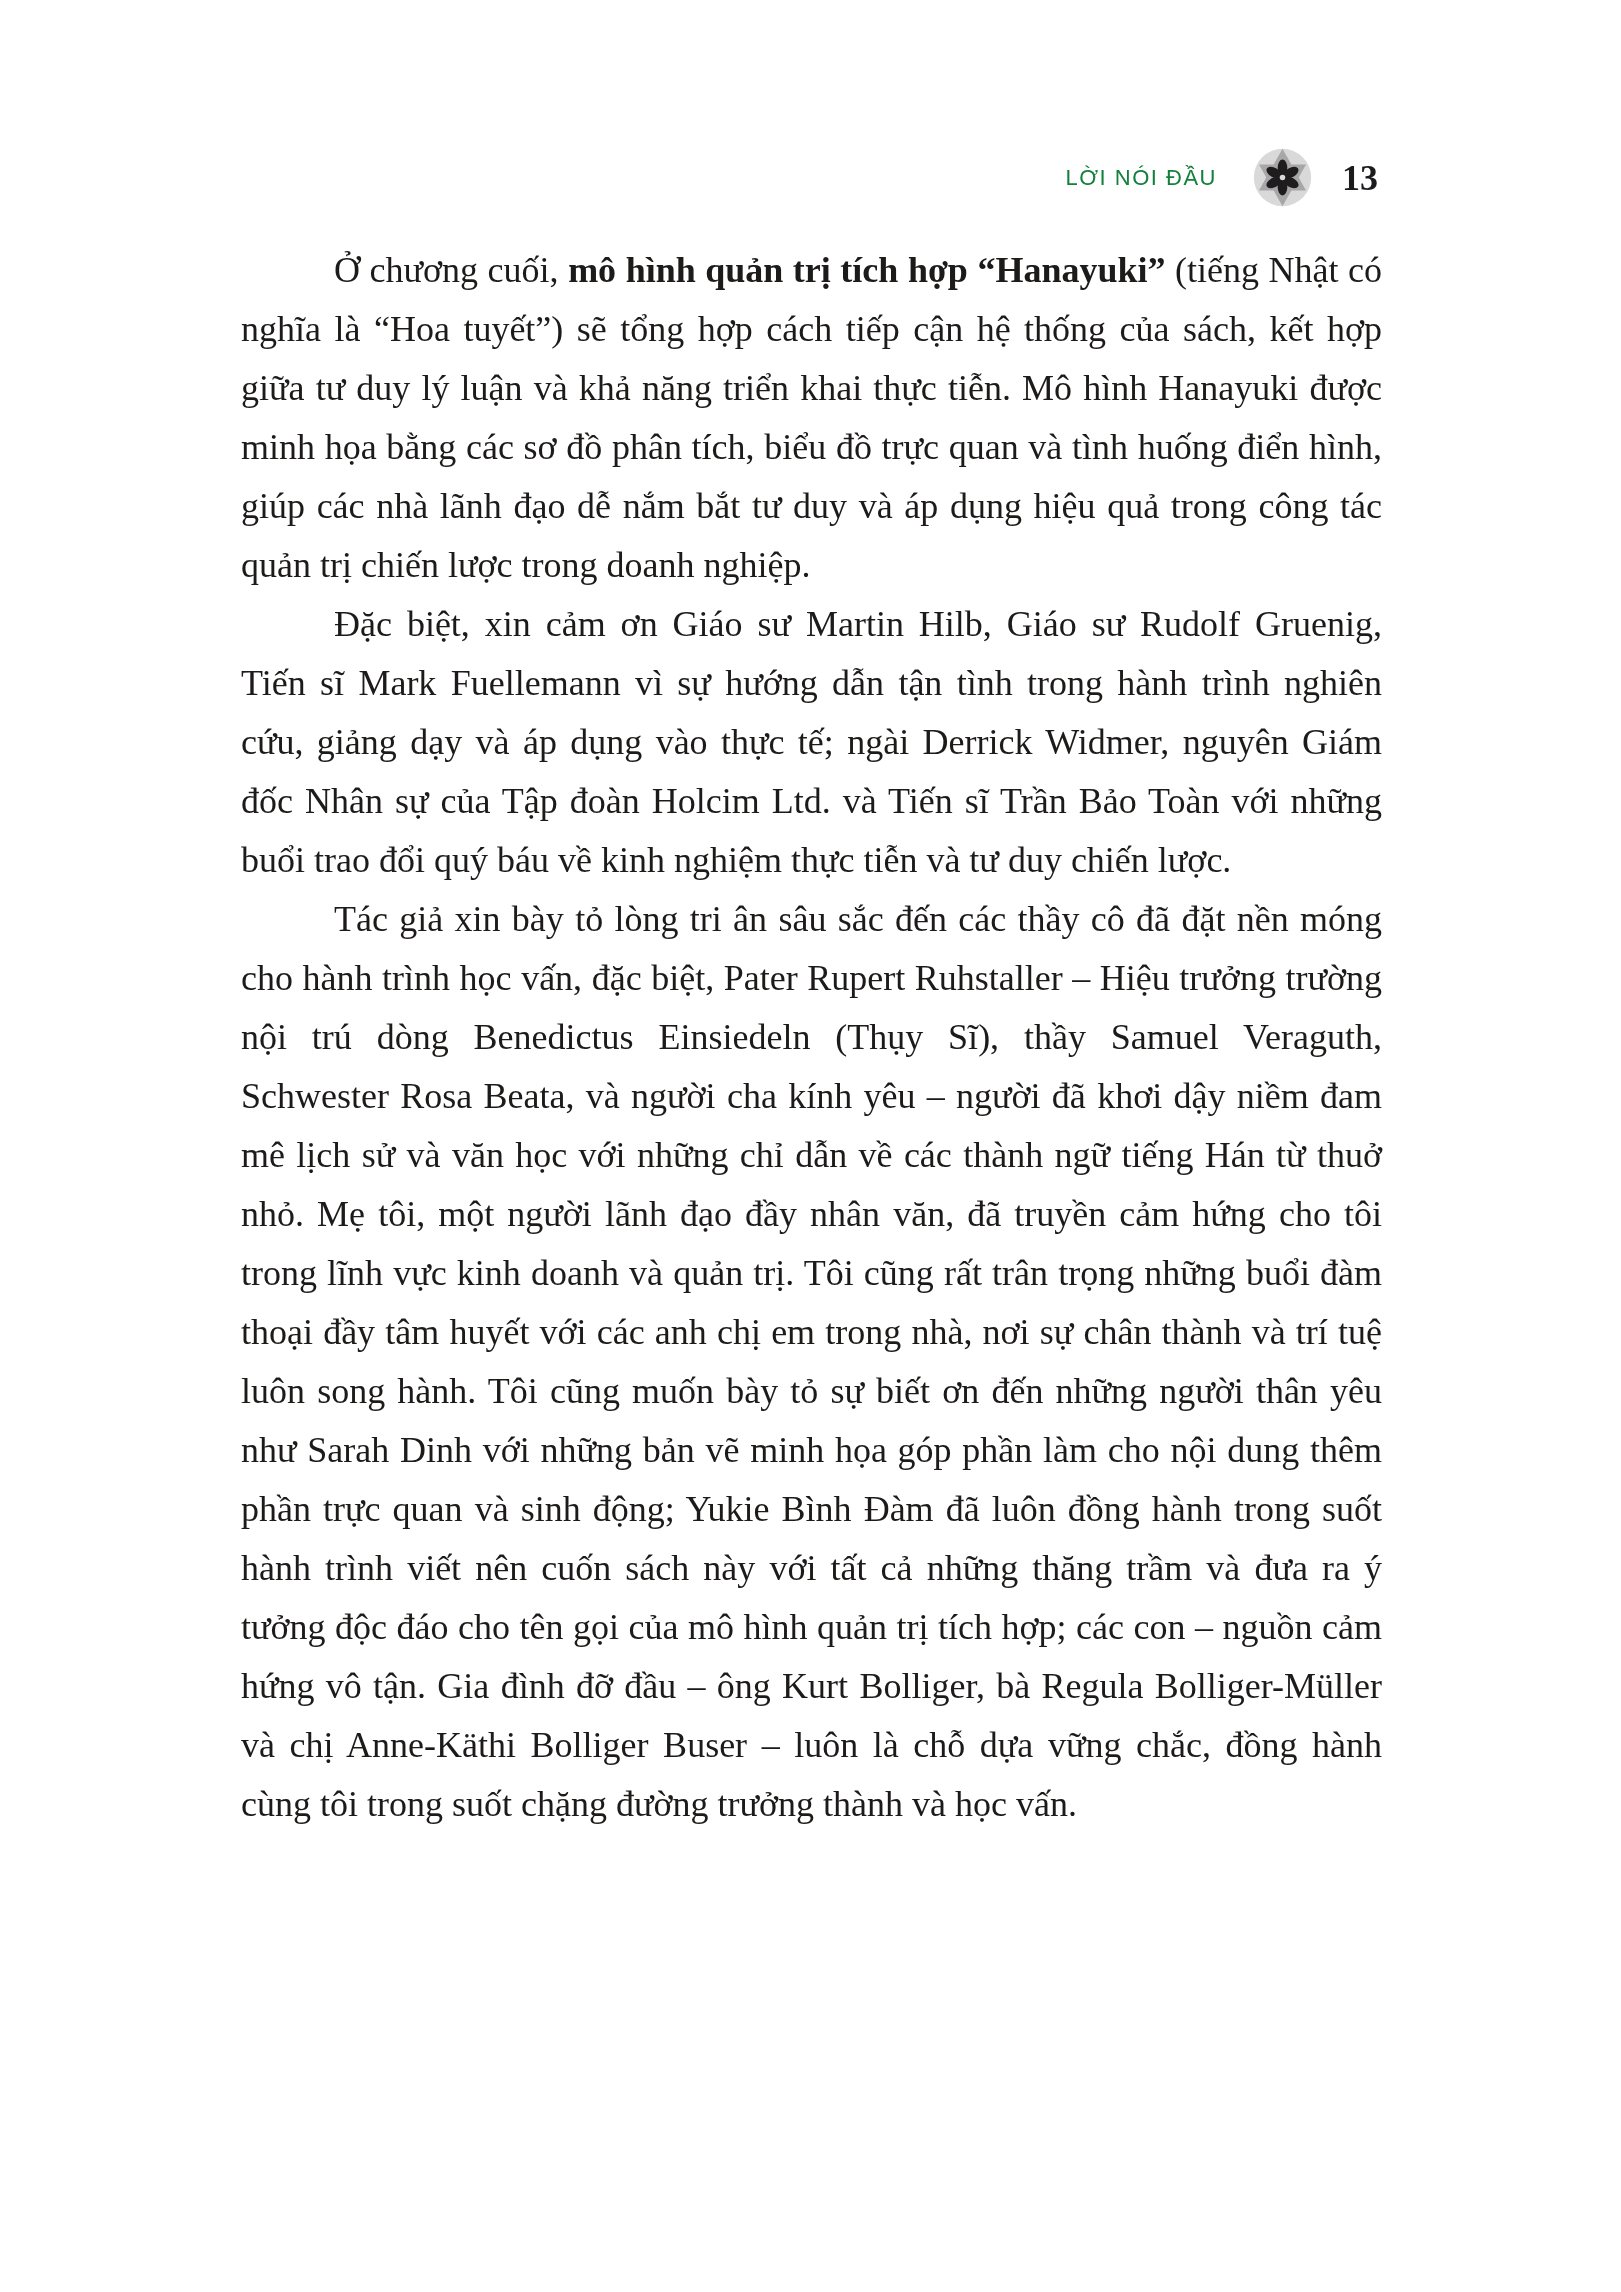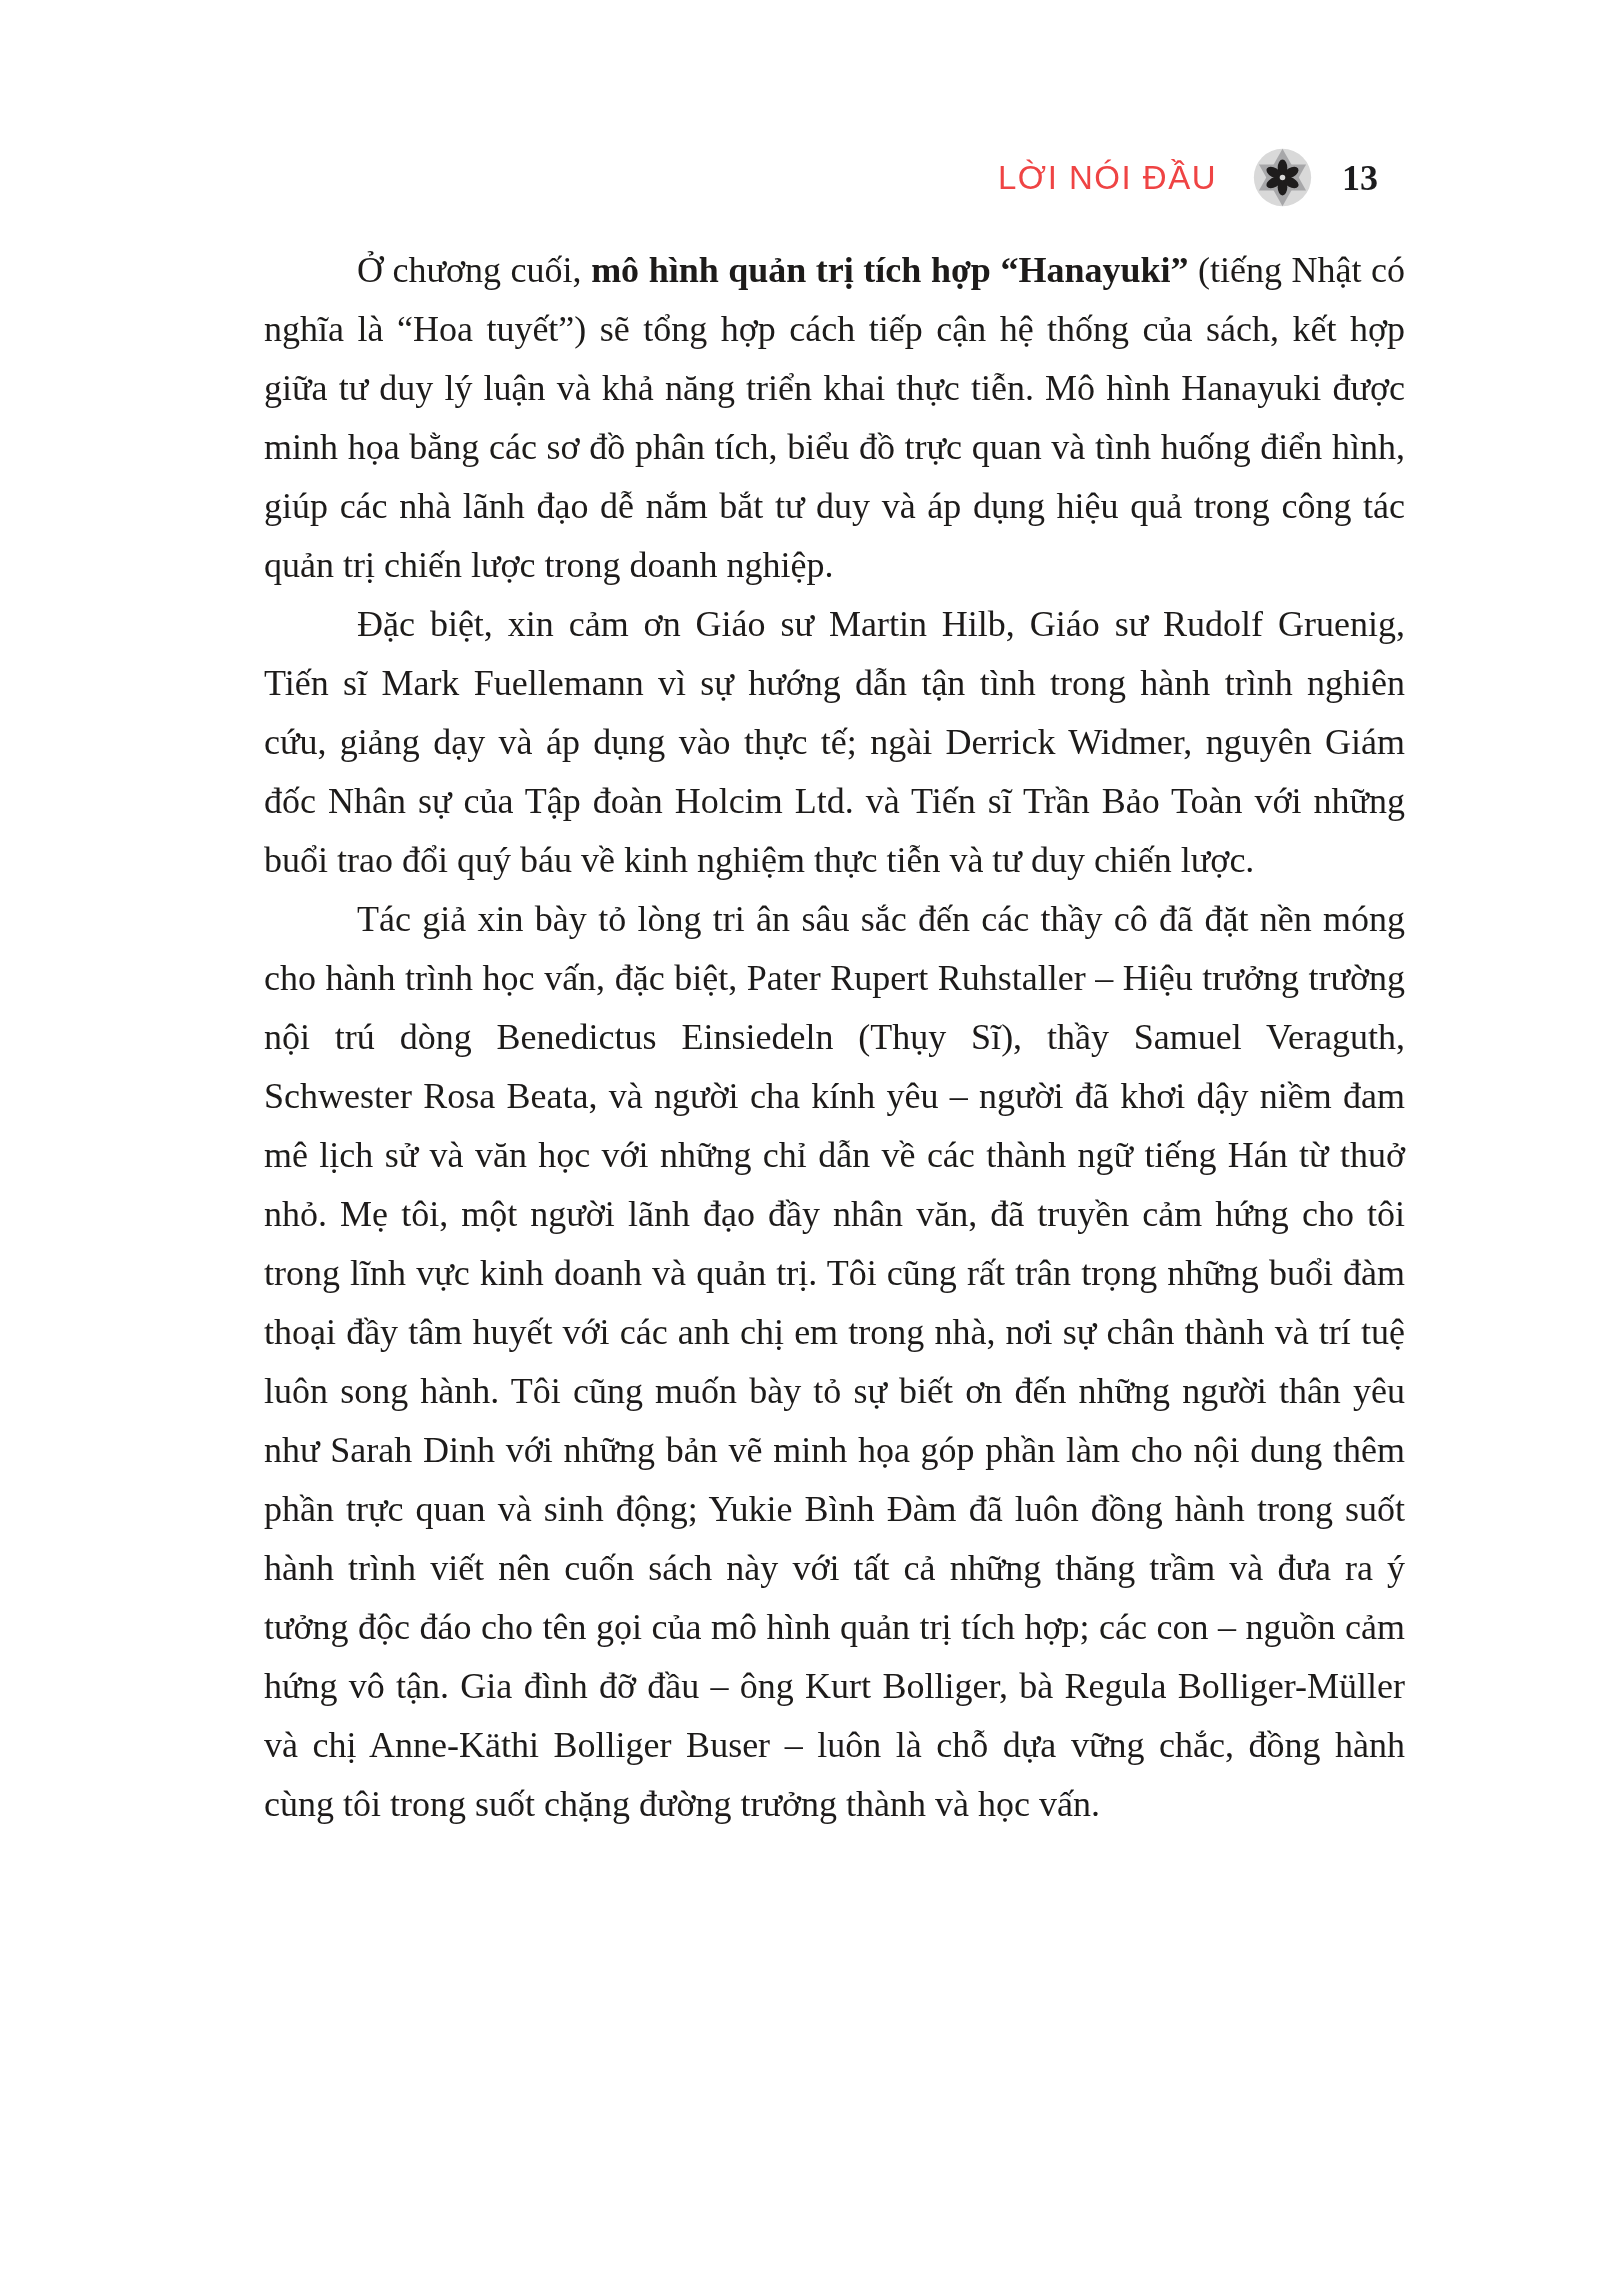--- a/index.html
+++ b/index.html
@@ -18,24 +18,24 @@
   .running-header {
     position: absolute;
     top: 147px;
     right: 243px;
     display: flex;
     align-items: center;
     white-space: nowrap;
   }
   .running-header .header-title {
     font-family: "Liberation Sans", sans-serif;
-    font-size: 33px;
+    font-size: 22px;
     font-weight: 500;
     letter-spacing: 1.5px;
-    color: #ef4444;
+    color: #15803d;
   }
   .running-header .ornament {
     display: inline-block;
     width: 61px;
     height: 61px;
     margin: 0 29px 0 35px;
     flex: 0 0 auto;
   }
   .running-header .page-number {
     font-family: Liberation Serif, serif;
@@ -45,21 +45,20 @@
   }
   .text-block {
     position: absolute;
     left: 241px;
     top: 241px;
     width: 1141px;
     font-size: 36px;
     line-height: 59px;
     color: #1d1b1a;
     text-align: justify;
-    margin-left: 23px;
   }
   .text-block p {
     margin: 0;
     padding: 0;
     text-indent: 93px;
   }
   .text-block .run-bold {
     font-weight: 700;
   }
 </style>

